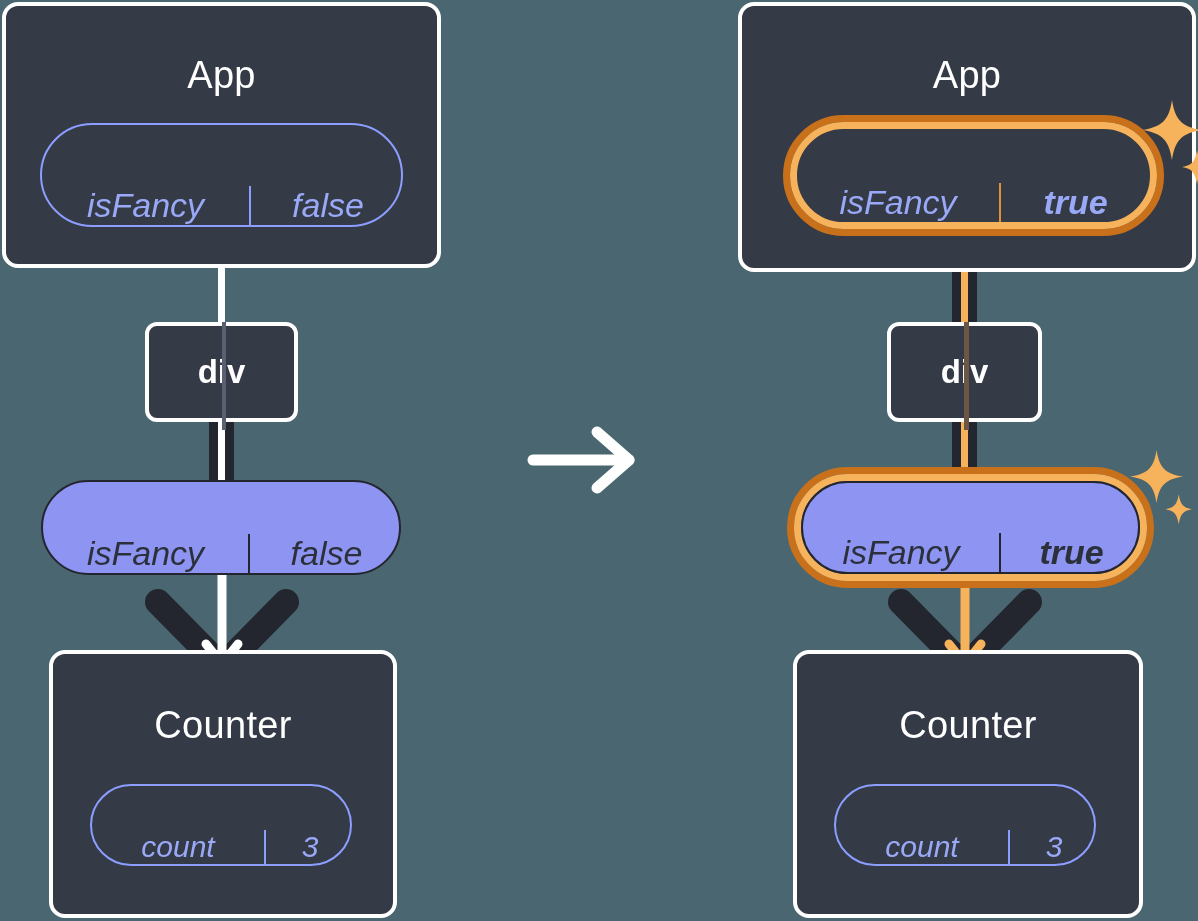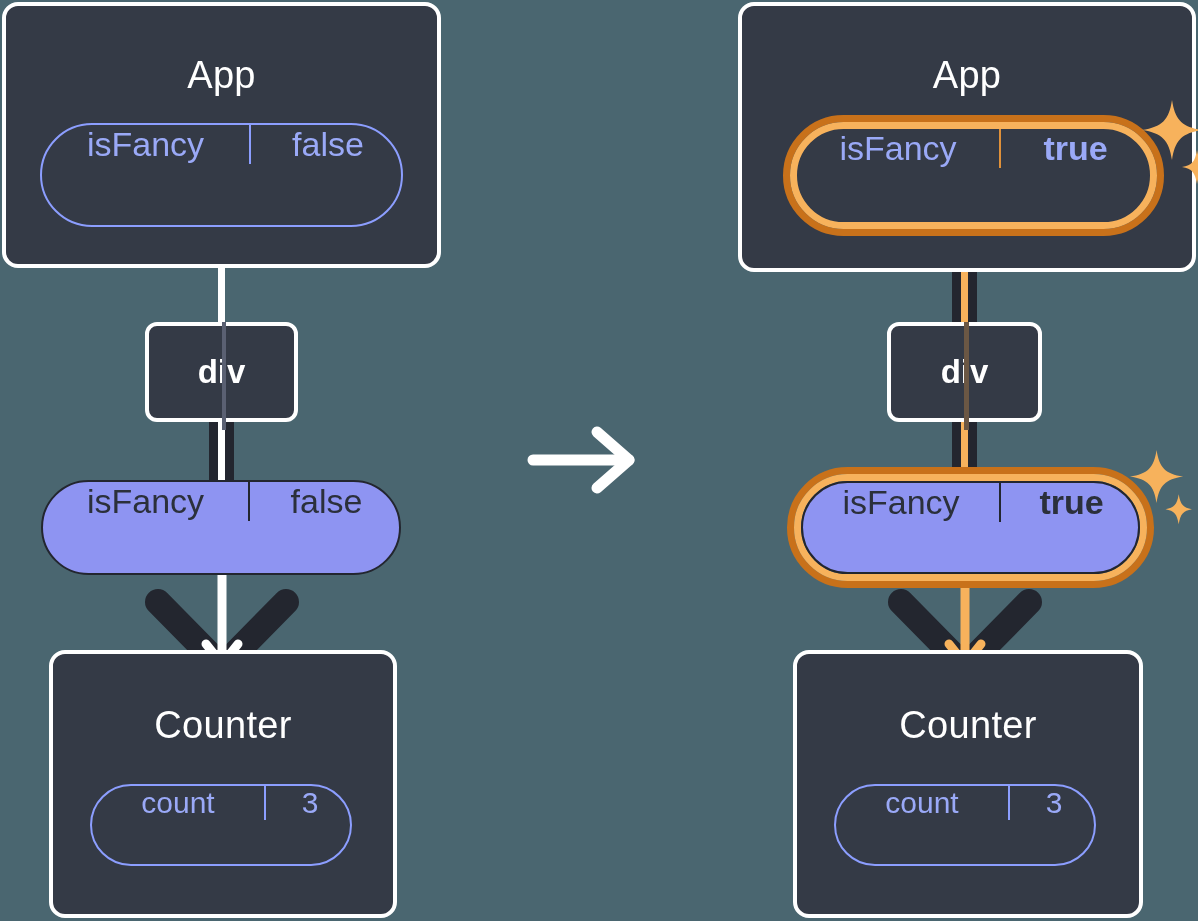--- a/index.html
+++ b/index.html
@@ -58,23 +58,24 @@
     font-size: 33px;
     font-weight: 700;
   }
   .divbox span { position: relative; z-index: 2; }
 
   
   .pill {
     position: absolute;
     box-sizing: border-box;
     display: flex;
-    align-items: flex-start;
+    align-items: flex-end;
     border-radius: 999px;
     z-index: 8;
+    font-style: italic;
   }
   .pill .cell {
     display: flex;
     align-items: center;
     justify-content: center;
     box-sizing: border-box;
     white-space: nowrap;
   }
   .pill .cell.name { flex: 0 0 auto; }
   .pill .cell.val  { flex: 0 0 auto; }

